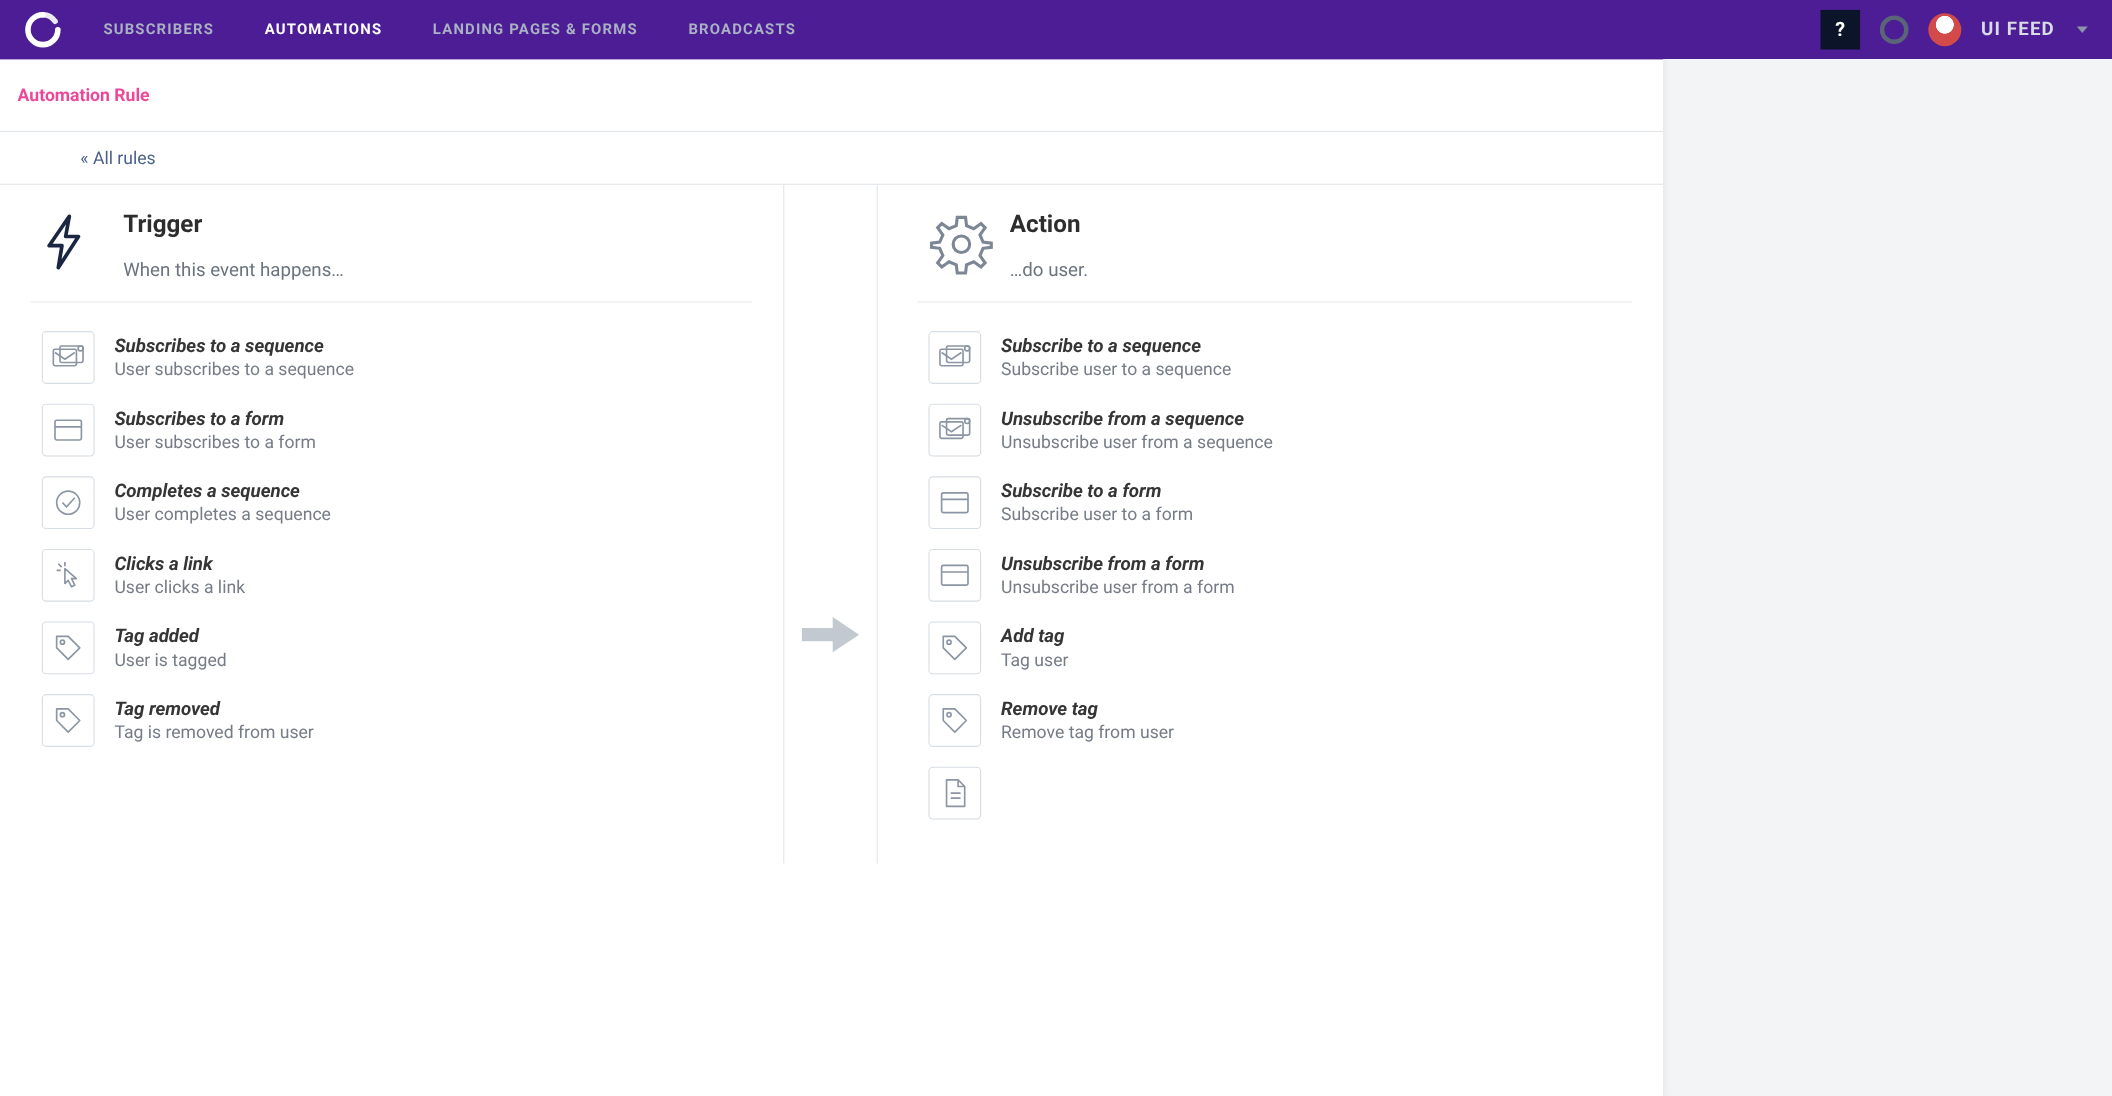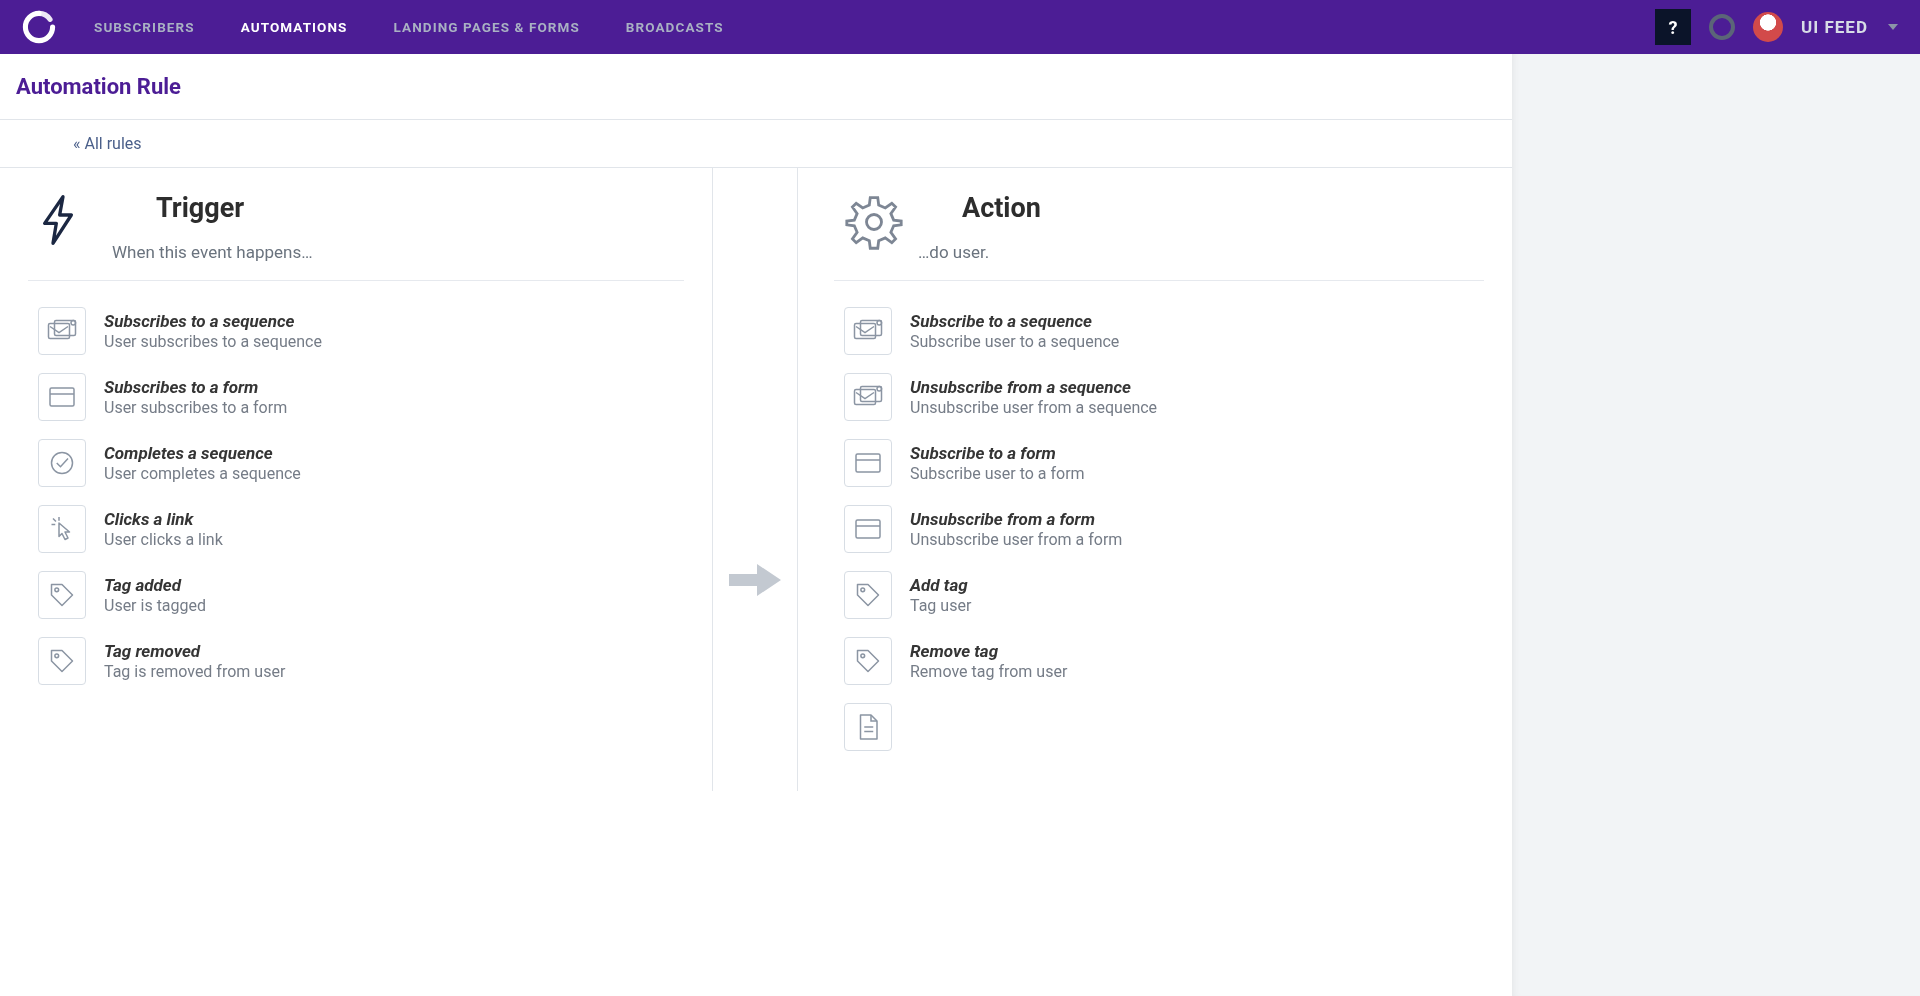--- a/index.html
+++ b/index.html
@@ -58,21 +58,21 @@
     border-top:6px solid #8b94a8;
   }
 
   
   .page-header {
     height: 66px;
     display:flex; align-items:center;
     padding: 0 16px;
     border-bottom: 1px solid #e1e5ea;
   }
-  .page-header h1 { font-size: 22px; font-weight:700; color:#4c1d95; }
+  .page-header h1 { font-size: 16px; font-weight:700; color:#ec4899; }
 
   
   .breadcrumb-bar {
     height: 48px;
     display:flex; align-items:center;
     padding: 0 28px;
     border-bottom: 1px solid #e1e5ea;
   }
   .breadcrumb-link { color:#4a5f8a; font-size:16px; cursor:pointer;margin-left:45px; }
 
@@ -95,21 +95,21 @@
     padding-top: 200px;
   }
 
   .section-head {
     display:flex; align-items:flex-start; gap: 26px;
     padding: 0 10px 18px 10px;
     border-bottom: 1px solid #e6e9ee;
     margin-bottom: 26px;
   }
   .section-icon { width: 48px; height: 56px; flex:none; color:#1b2742; }
-  .section-title { font-size: 27px; font-weight:700; color:#2d2d2d; line-height:1.2;margin-left:44px; }
+  .section-title { font-size: 22px; font-weight:700; color:#2d2d2d; line-height:1.2; }
   .section-sub   { font-size: 17px; color:#6a737e; margin-top:18px; }
 
   .card-list { display:flex; flex-direction:column; gap:18px; padding-left:10px; }
   .card {
     display:flex; align-items:center; gap:18px;
     cursor: pointer;
   }
   .card-icon {
     width: 48px; height: 48px;
     border: 1px solid #d7dde4;

